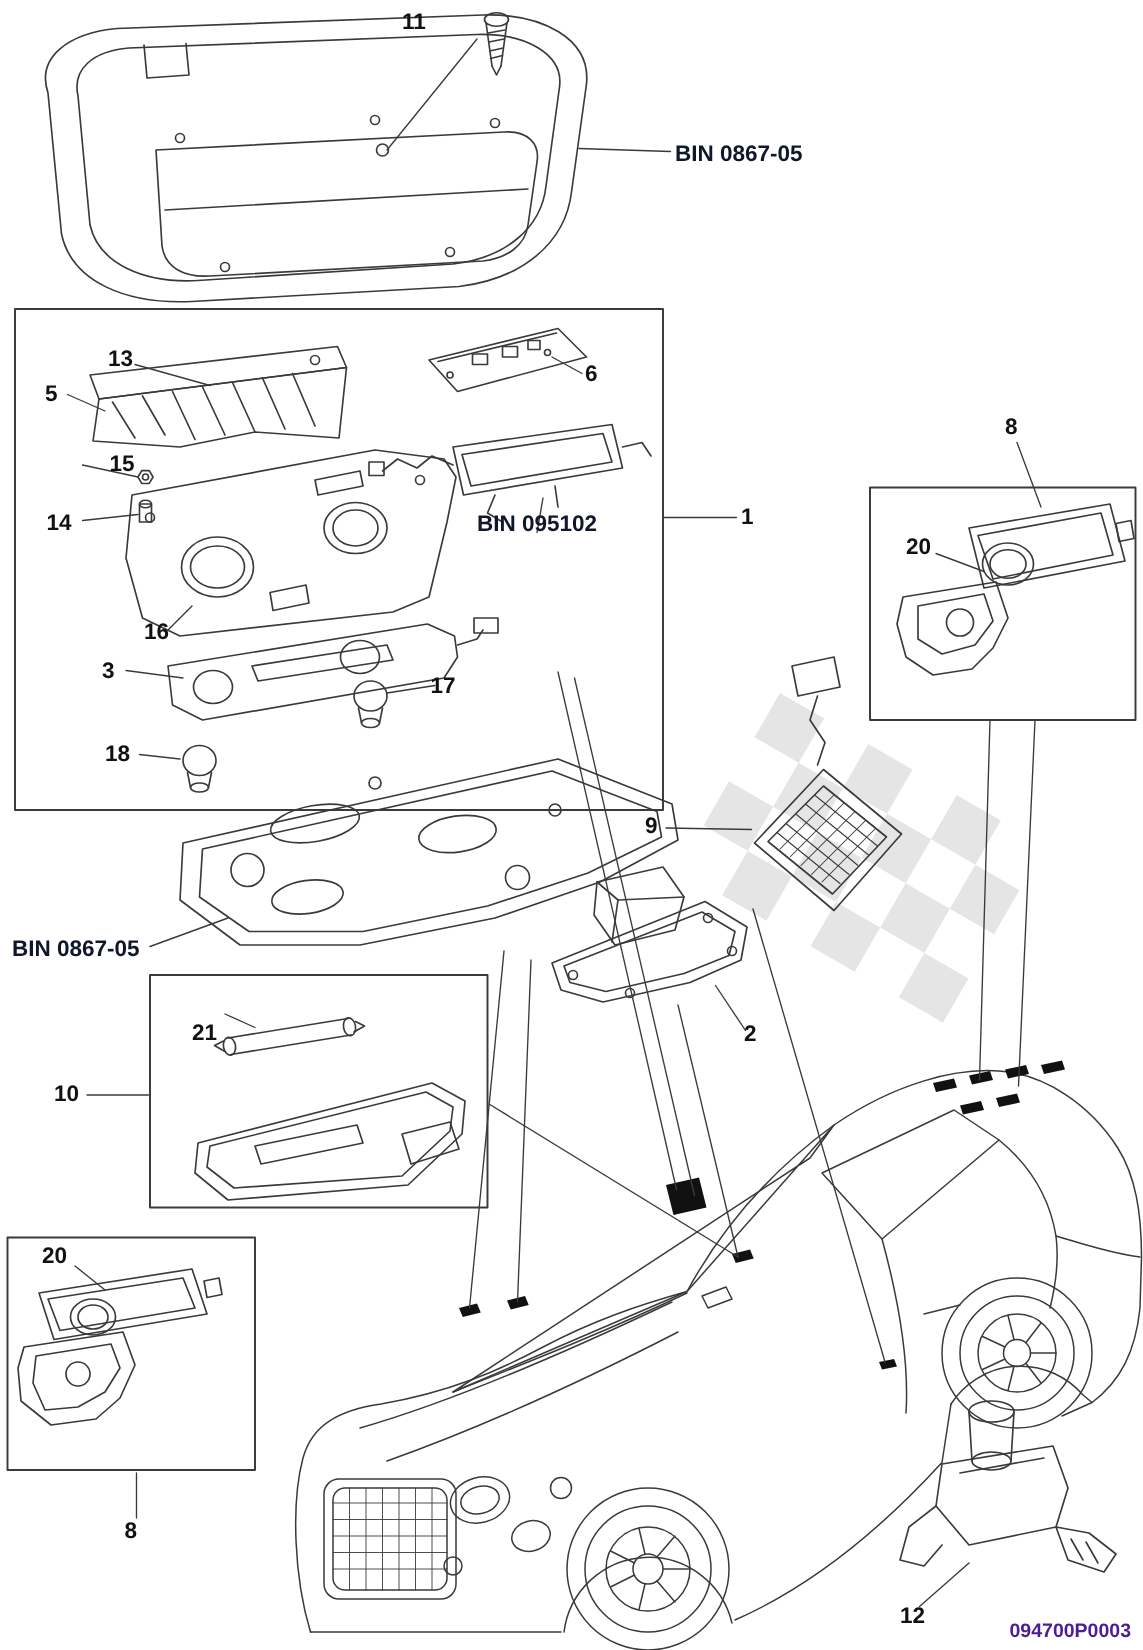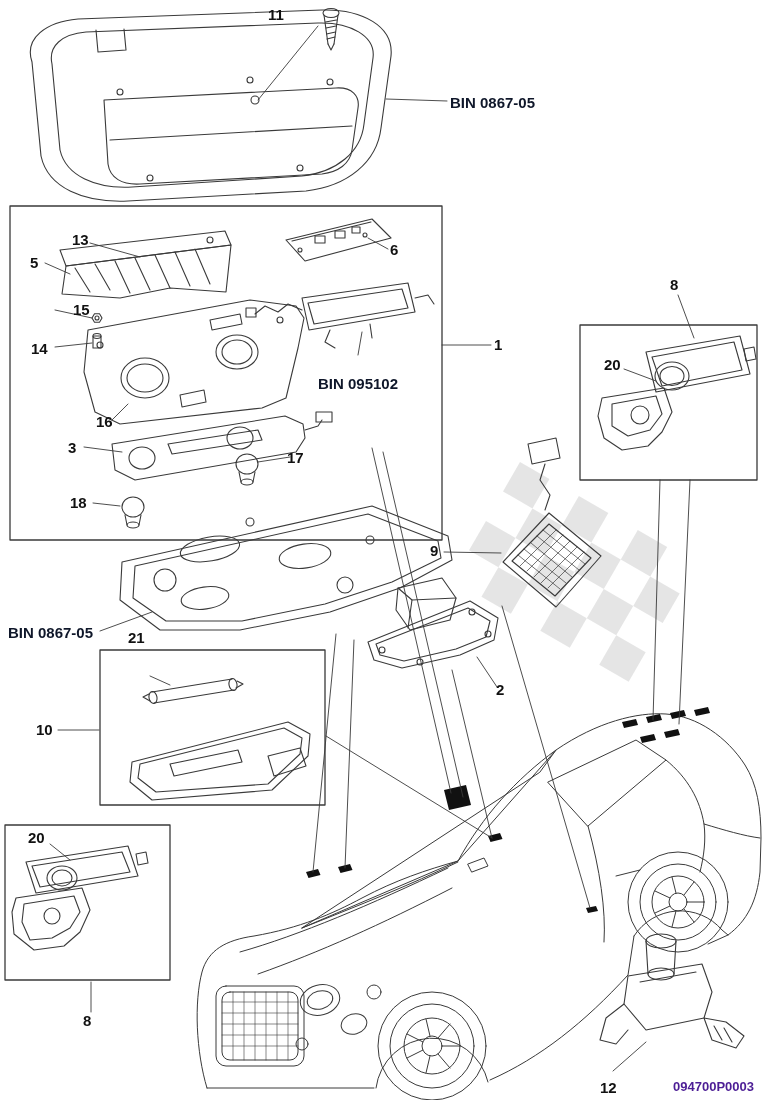--- a/index.html
+++ b/index.html
@@ -352,38 +352,38 @@
     <line x1="502" y1="606" x2="590" y2="908"></line>
     <line x1="660" y1="480" x2="653" y2="720"></line>
     <line x1="690" y1="480" x2="679" y2="724"></line>
     <line x1="326" y1="736" x2="492" y2="838"></line>
     <line x1="452" y1="670" x2="492" y2="838"></line>
   </g>
 </svg>
 
 
 <div class="label" style="left:450px;top:95px;">BIN 0867-05</div>
-<div class="label" style="left:318px;top:376px;">BIN 095102</div>
+<div class="label" style="left:318px;top:342px;">BIN 095102</div>
 <div class="label" style="left:8px;top:625px;">BIN 0867-05</div>
 <div class="doc-code">094700P0003</div>
 
 <div class="callout" style="left:268px;top:7px;">11</div>
 <div class="callout" style="left:72px;top:232px;">13</div>
 <div class="callout" style="left:30px;top:255px;">5</div>
 <div class="callout" style="left:390px;top:242px;">6</div>
 <div class="callout" style="left:29px;top:302px;margin-left:44px;">15</div>
 <div class="callout" style="left:31px;top:341px;">14</div>
 <div class="callout" style="left:96px;top:414px;">16</div>
 <div class="callout" style="left:68px;top:440px;">3</div>
 <div class="callout" style="left:287px;top:450px;">17</div>
 <div class="callout" style="left:70px;top:495px;">18</div>
 <div class="callout" style="left:494px;top:337px;">1</div>
 <div class="callout" style="left:670px;top:277px;">8</div>
 <div class="callout" style="left:604px;top:357px;">20</div>
 <div class="callout" style="left:430px;top:543px;">9</div>
 <div class="callout" style="left:496px;top:682px;">2</div>
 <div class="callout" style="left:36px;top:722px;text-align:right;">10</div>
-<div class="callout" style="left:128px;top:630px;">21</div>
+<div class="callout" style="left:128px;top:681px;">21</div>
 <div class="callout" style="left:28px;top:830px;">20</div>
 <div class="callout" style="left:83px;top:1013px;">8</div>
-<div class="callout" style="left:600px;top:1070px;margin-top:10px;">12</div>
+<div class="callout" style="left:600px;top:1070px;">12</div>
 
 </div>
 
 </body></html>

